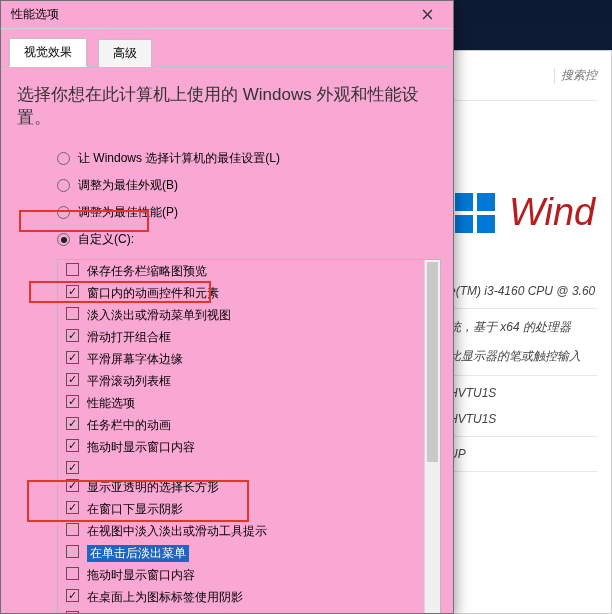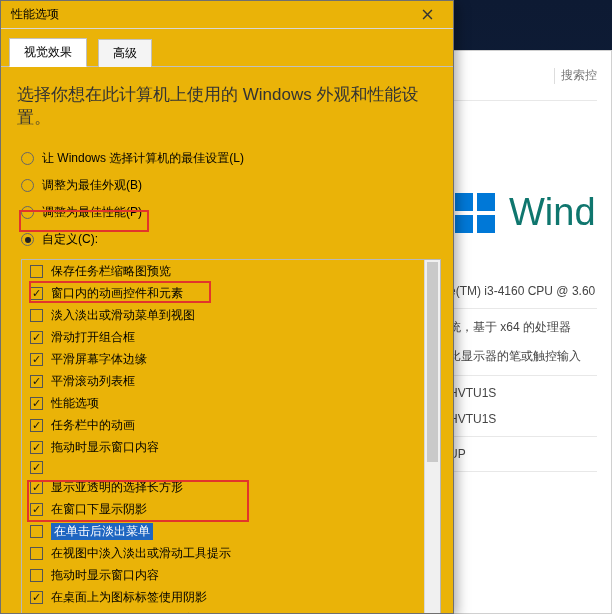--- a/index.html
+++ b/index.html
@@ -17,48 +17,49 @@
     background: linear-gradient(180deg, #0d1a33 0%, #132642 100%);
   }
   .back-window {
     position: absolute;
     top: 50px; left: 430px; right: 0; bottom: 0;
     background: #fff;
     border: 1px solid #d0d0d0;
     padding: 10px 14px;
     font-size: 12px;
     color: #333;
+    font-style: italic;
   }
   .back-window .search-row {
     display: flex; justify-content: flex-end; align-items: center;
     gap: 6px; padding: 6px 0 16px 0;
     border-bottom: 1px solid #e8e8e8;
   }
   .back-window .search-row .vsep { width:1px; height:16px; background:#ddd; }
   .back-window .search-row .search-text { color:#777; }
   .back-window .brand {
     display:flex; align-items:center; gap:14px;
     padding: 90px 0 40px 10px;
   }
   .brand .logo {
     width: 40px; height: 40px;
     display:grid; grid-template-columns:1fr 1fr; grid-template-rows:1fr 1fr;
     gap: 4px;
   }
   .brand .logo div { background:#0078d7; }
-  .brand .brand-text { font-size: 38px; color:#0f766e; font-weight: 400; }
+  .brand .brand-text { font-size: 38px; color:#b91c1c; font-weight: 400; }
   .back-list { margin-top: 4px; }
   .back-list .bi { padding: 6px 0 6px 4px; color:#444; }
   .back-list .sep { border-top:1px solid #e8e8e8; margin: 4px 0; }
 
   .dialog {
     position: absolute;
     top: 0; left: 0;
     width: 454px; height: 614px;
-    background: #eab308;
+    background: #f9a8d4;
     border: 1px solid #707070;
     box-shadow: 3px 3px 12px rgba(0,0,0,0.35);
     display: flex; flex-direction: column;
   }
   .titlebar {
     display:flex; align-items:center; justify-content:space-between;
     height: 28px; padding: 0 6px 0 10px;
     font-size: 12px;
     border-bottom: 1px solid #d6d6d6;
   }
@@ -90,20 +91,21 @@
   }
   .subtitle {
     padding: 16px 16px 10px 16px;
     font-size: 17px;
     color: #333;
   }
   .body {
     padding: 6px 12px 0 20px;
     flex: 1;
     overflow: hidden;
+    margin-left: 36px;
   }
   .radio-row {
     display:flex; align-items:center;
     gap: 8px;
     padding: 5px 0;
     font-size: 12px;
   }
   .radio {
     width: 13px; height: 13px; border:1px solid #666; border-radius:50%;
     display:flex; align-items:center; justify-content:center;
@@ -112,21 +114,21 @@
     content:""; width:6px; height:6px; background:#222; border-radius:50%;
   }
   .options-box {
     border: 1px solid #b8b8b8;
     margin-top: 6px;
     height: 360px;
     overflow: hidden;
     position: relative;
   }
   .opt-row {
-    display:flex; align-items:center;
+    display:flex; 
     gap: 8px;
     padding: 2.5px 8px;
     font-size: 12px;
   }
   .cb {
     width:13px; height:13px; border:1px solid #555;
     display:flex; align-items:center; justify-content:center;
     flex-shrink:0;
   }
   .cb.checked::after {
@@ -266,25 +268,25 @@
           <div class="opt-row">
             <span class="cb checked"></span>
             <span>显示亚透明的选择长方形</span>
           </div>
           <div class="opt-row">
             <span class="cb checked"></span>
             <span>在窗口下显示阴影</span>
           </div>
           <div class="opt-row">
             <span class="cb"></span>
+            <span>在视图中淡入淡出或滑动工具提示</span>
+          </div>
+          <div class="opt-row">
+            <span class="cb"></span>
             <span style="background: rgb(31, 102, 193); color: rgb(255, 255, 255); padding: 0px 3px;">在单击后淡出菜单</span>
-          </div>
-          <div class="opt-row">
-            <span class="cb"></span>
-            <span>在视图中淡入淡出或滑动工具提示</span>
           </div>
           <div class="opt-row">
             <span class="cb"></span>
             <span>拖动时显示窗口内容</span>
           </div>
           <div class="opt-row">
             <span class="cb checked"></span>
             <span>在桌面上为图标标签使用阴影</span>
           </div>
           <div class="opt-row">

